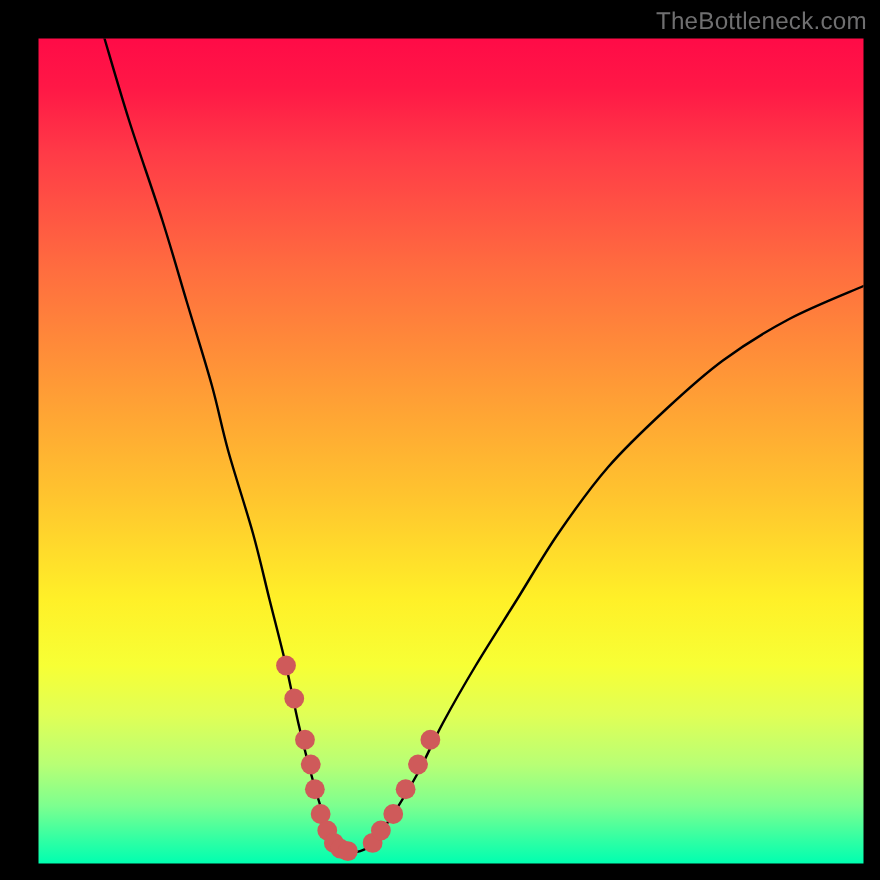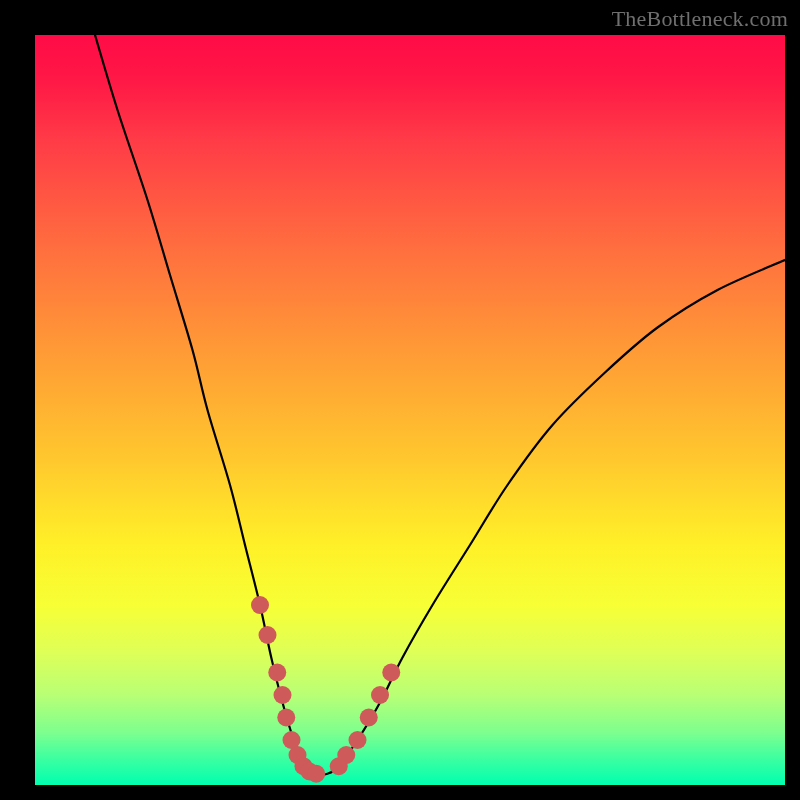--- a/index.html
+++ b/index.html
@@ -9,21 +9,20 @@
     height: 800px;
     background: #000;
     font-family: Arial, Helvetica, sans-serif;
     overflow: hidden;
   }
   .stage {
     position: relative;
     width: 800px;
     height: 800px;
     background: #000;
-    font-family: Liberation Serif, serif;
   }
   .plot {
     position: absolute;
     left: 35px;
     top: 35px;
     width: 750px;
     height: 750px;
     
     background: linear-gradient(to bottom,
       #ff0b47 0%,

